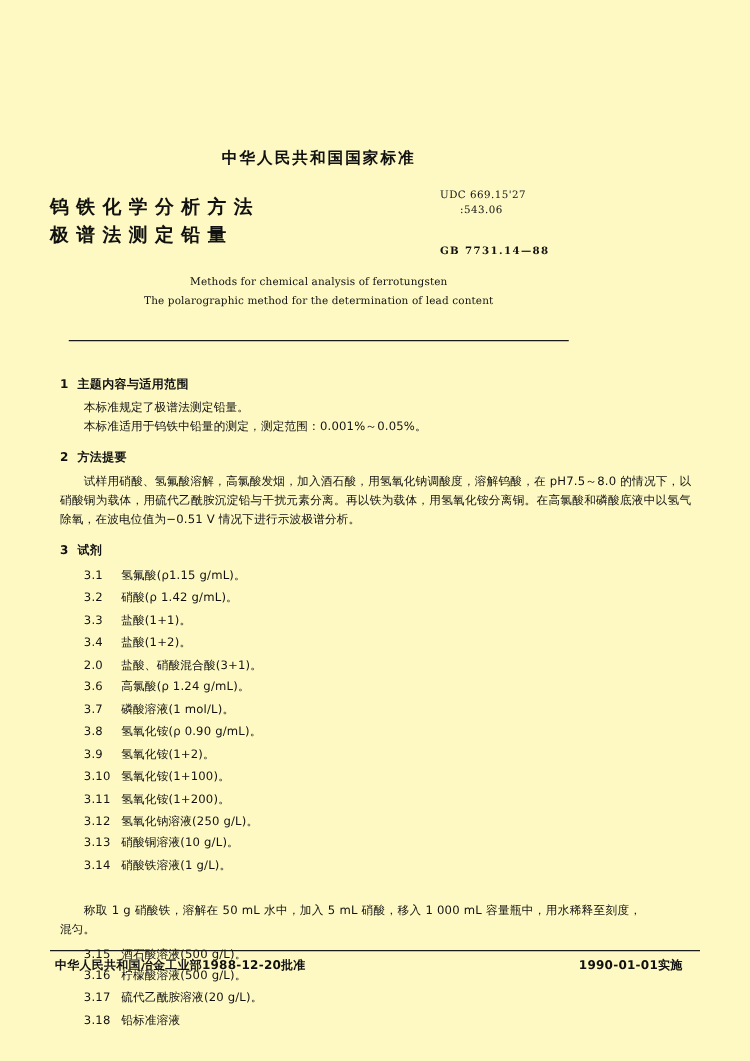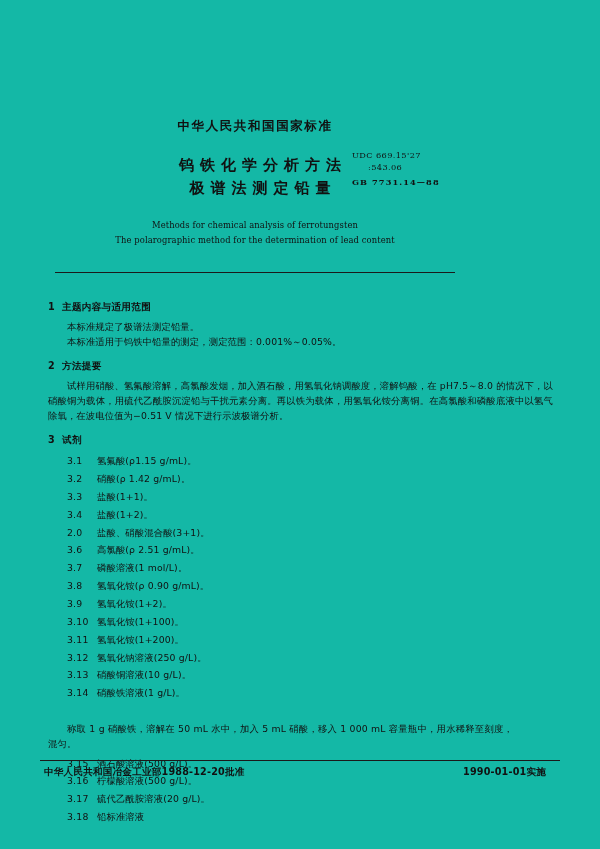--- a/index.html
+++ b/index.html
@@ -14,21 +14,21 @@
     font-family: "DejaVu Sans", "Liberation Sans", sans-serif;
     color: #1a1a1a;
     overflow: hidden;
   }
 
   .page {
     position: absolute;
     left: 0; top: 0;
     width: 600px;
     height: 849px;
-    background: #14b8a6;
+    background: #fef9c3;
   }
 
   
   .header {
     position: absolute;
     left: 0;
     top: 118px;
     width: 600px;
   }
 
@@ -37,23 +37,23 @@
     font-size: 12.5px;
     font-weight: bold;
     letter-spacing: 1.6px;
     color: #111;
     padding-left: 40px;
     padding-right: 130px;
   }
 
   .title-wrap {
     margin-top: 19px;
-    padding-left: 56px;
+    padding-left: 40px;
     padding-right: 130px;
-    text-align: center;
+    text-align: left;
   }
   .title-line {
     font-size: 15px;
     font-weight: bold;
     letter-spacing: 6px;
     color: #111;
     line-height: 1.55;
   }
   .title-line.second {
     letter-spacing: 6px;
@@ -65,21 +65,21 @@
     top: 32px;
     font-family: "DejaVu Serif", "Liberation Serif", serif;
     font-size: 8.2px;
     color: #111;
     line-height: 1.45;
     letter-spacing: 0.4px;
   }
   .udc-block .udc-1 { font-weight: normal; }
   .udc-block .udc-2 { padding-left: 16px; }
   .udc-block .gb-no {
-    margin-top: 3px;
+    margin-top: 21px;
     font-weight: bold;
     letter-spacing: 1.1px;
   }
 
   .en-title {
     margin-top: 17px;
     text-align: center;
     padding-left: 40px;
     padding-right: 130px;
     font-family: "DejaVu Serif", "Liberation Serif", serif;
@@ -253,21 +253,21 @@
       <li class="reagent-item">
         <span class="rnum">3.3</span><span>盐酸(1+1)。</span>
       </li>
       <li class="reagent-item">
         <span class="rnum">3.4</span><span>盐酸(1+2)。</span>
       </li>
       <li class="reagent-item">
         <span class="rnum">2.0</span><span>盐酸、硝酸混合酸(3+1)。</span>
       </li>
       <li class="reagent-item">
-        <span class="rnum">3.6</span><span>高氯酸(ρ 2.51 g/mL)。</span>
+        <span class="rnum">3.6</span><span>高氯酸(ρ 1.24 g/mL)。</span>
       </li>
       <li class="reagent-item">
         <span class="rnum">3.7</span><span>磷酸溶液(1 mol/L)。</span>
       </li>
       <li class="reagent-item">
         <span class="rnum">3.8</span><span>氢氧化铵(ρ 0.90 g/mL)。</span>
       </li>
       <li class="reagent-item">
         <span class="rnum">3.9</span><span>氢氧化铵(1+2)。</span>
       </li>

